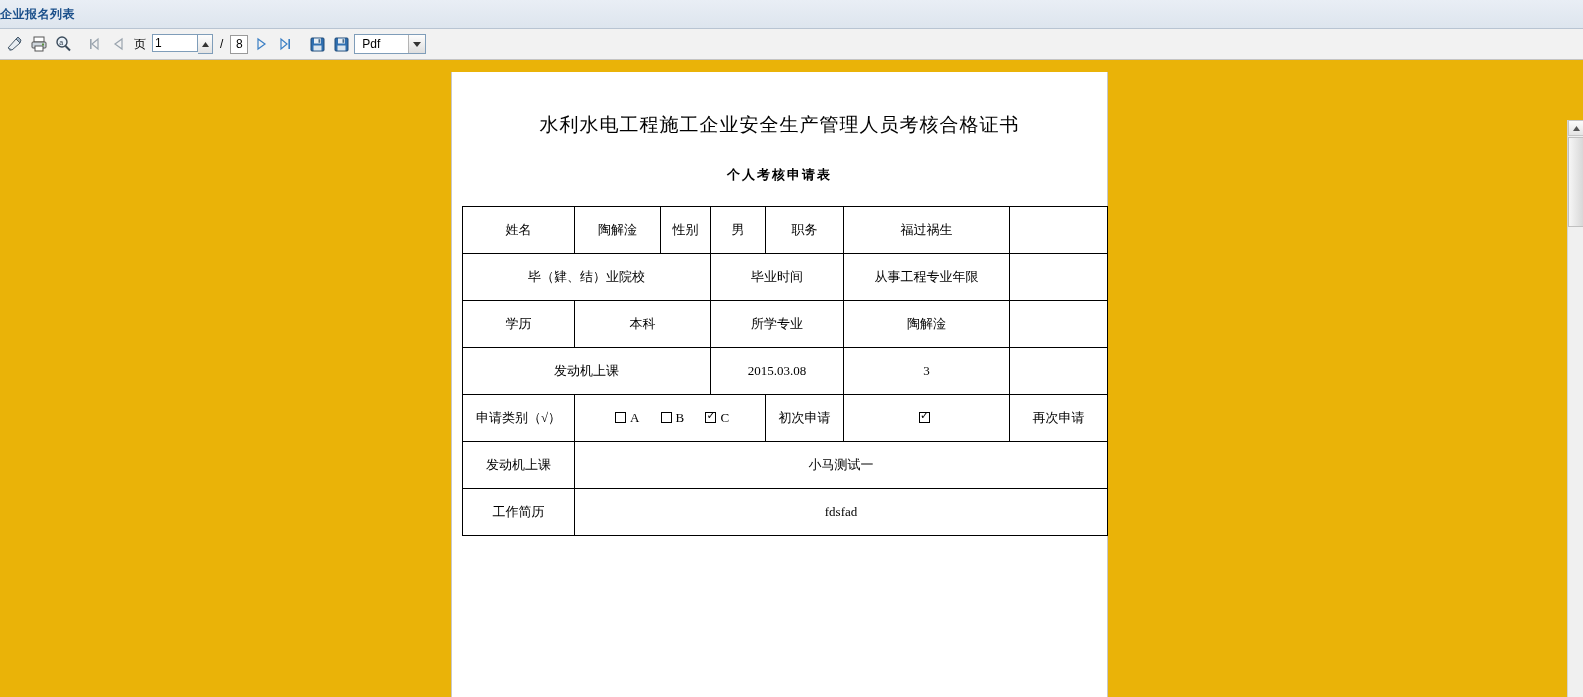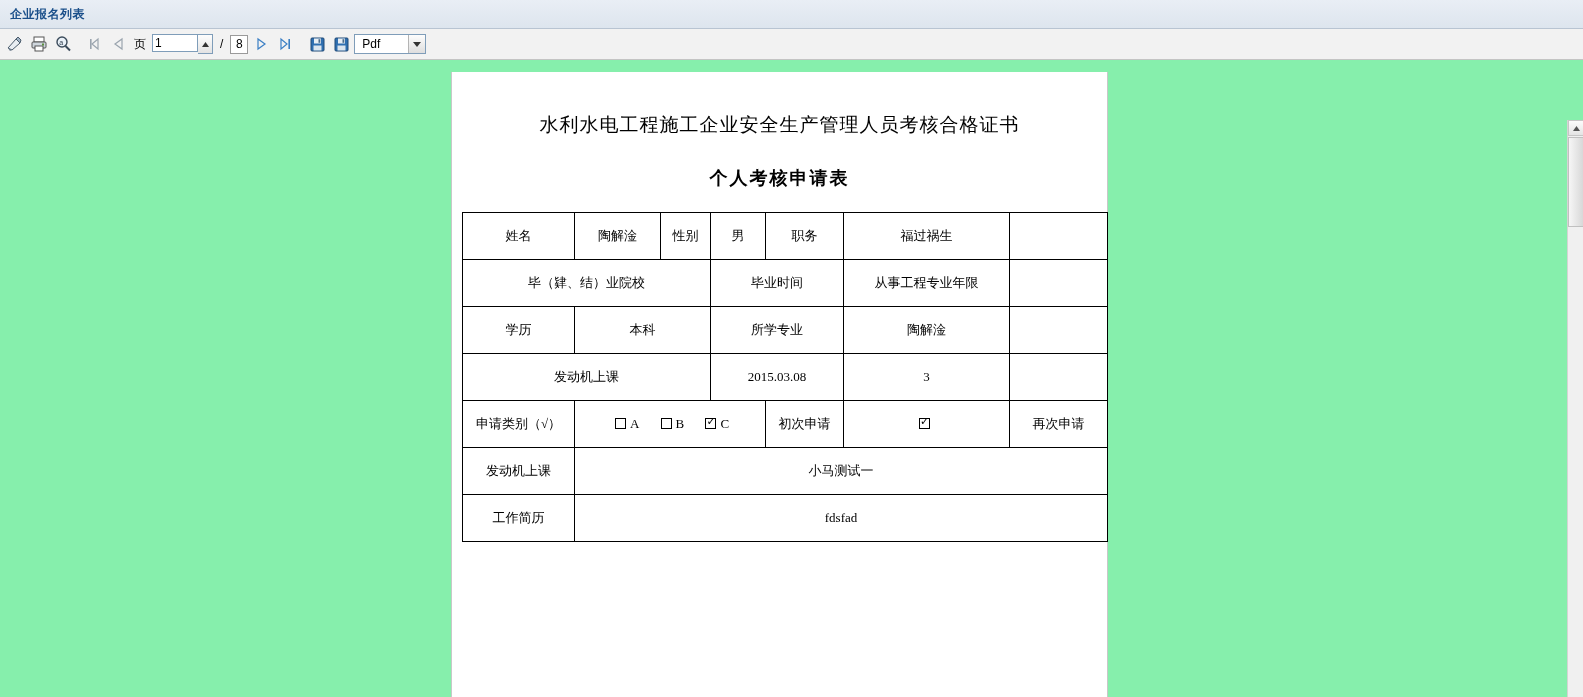--- a/index.html
+++ b/index.html
@@ -11,21 +11,20 @@
     font-family: "Liberation Sans", sans-serif;
   }
 
   
   .titlebar {
     height: 29px;
     background: linear-gradient(#e9eef5, #dde5ee);
     border-bottom: 1px solid #b8c4d2;
     display: flex;
     align-items: center;
-    padding-left: 10px;
   }
   .titlebar .tab-label {
     font-size: 12px;
     color: #1a4f8a;
     font-weight: bold;
     letter-spacing: .5px;
   }
 
   
   .toolbar {
@@ -95,21 +94,21 @@
     border-left: 1px solid #b4b4b4;
     display: flex; align-items: center; justify-content: center;
     font-size: 7px;
   }
 
   
   .viewer {
     position: relative;
     width: 1583px;
     height: 637px;
-    background: #86efac;
+    background: #eab308;
     overflow: hidden;
   }
   .page-sheet {
     position: absolute;
     left: 451px;
     top: 12px;
     width: 657px;
     min-height: 700px;
     background: #fff;
     border: 1px solid #c8c8c8;
@@ -120,21 +119,21 @@
     text-align: center;
     font-family: "Liberation Serif", serif;
     font-size: 19px;
     color: #000;
     margin-top: 40px;
     letter-spacing: 1px;
   }
   .doc-subtitle {
     text-align: center;
     font-family: "Liberation Serif", serif;
-    font-size: 18px;
+    font-size: 13px;
     font-weight: bold;
     margin-top: 28px;
     letter-spacing: 2px;
   }
 
   table.form {
     border-collapse: collapse;
     margin-top: 22px;
     width: 645px;
     margin-left: 10px;

